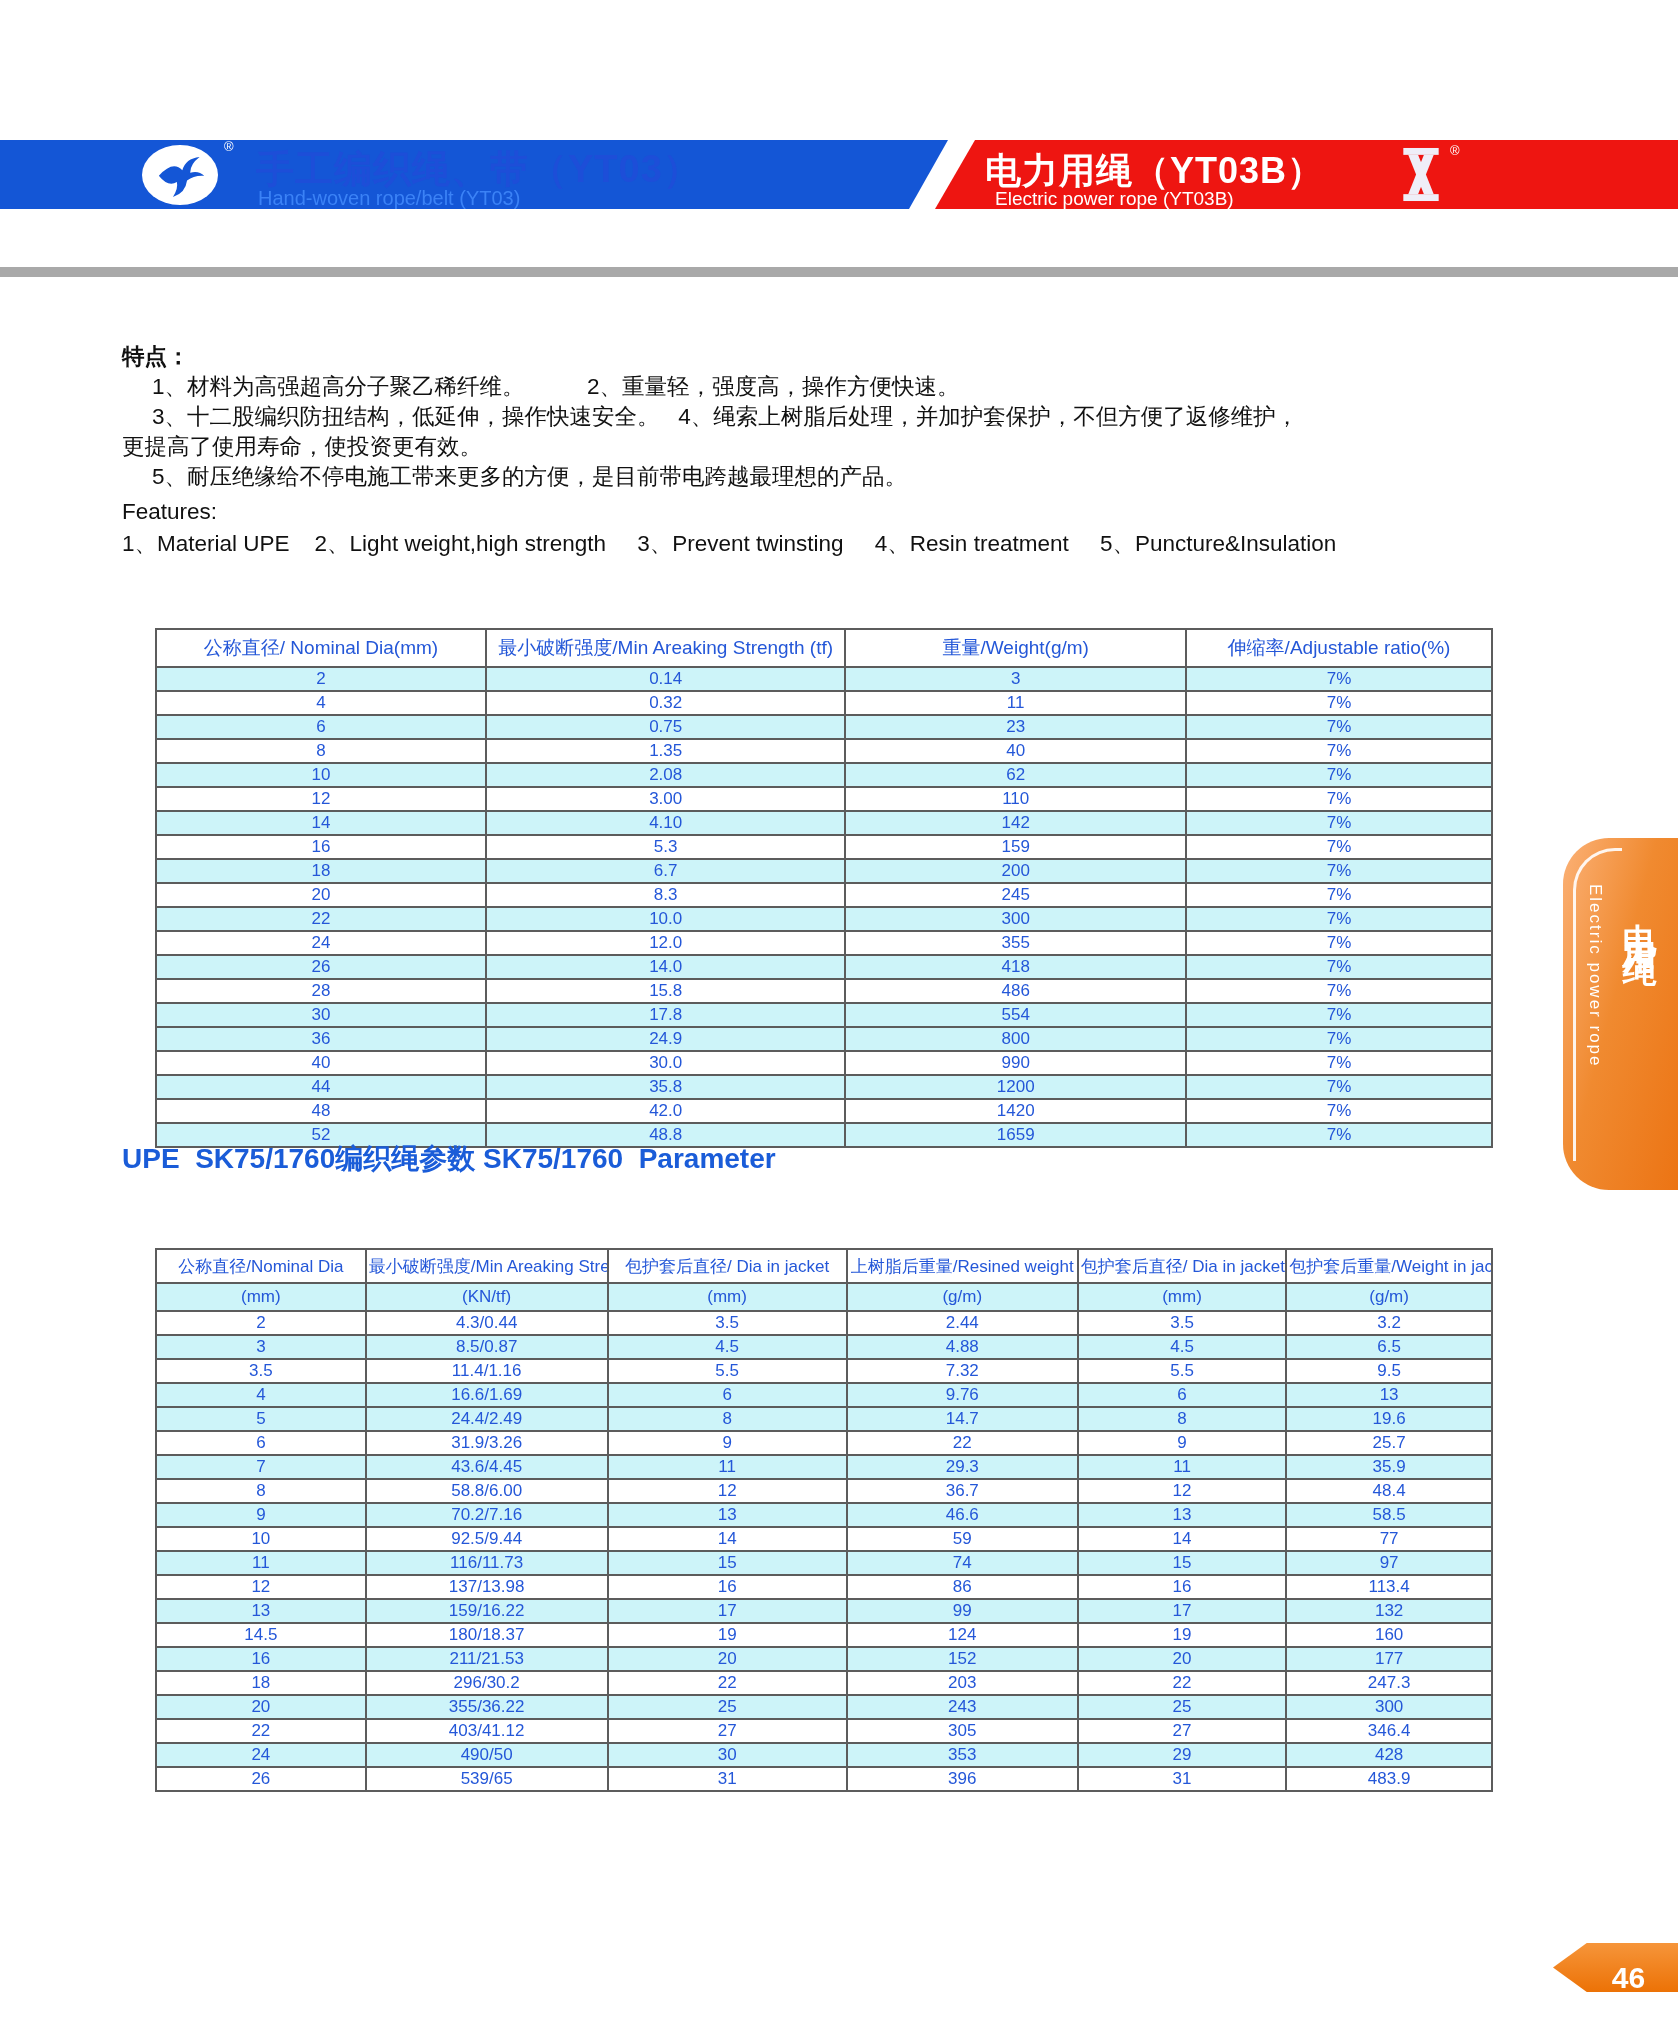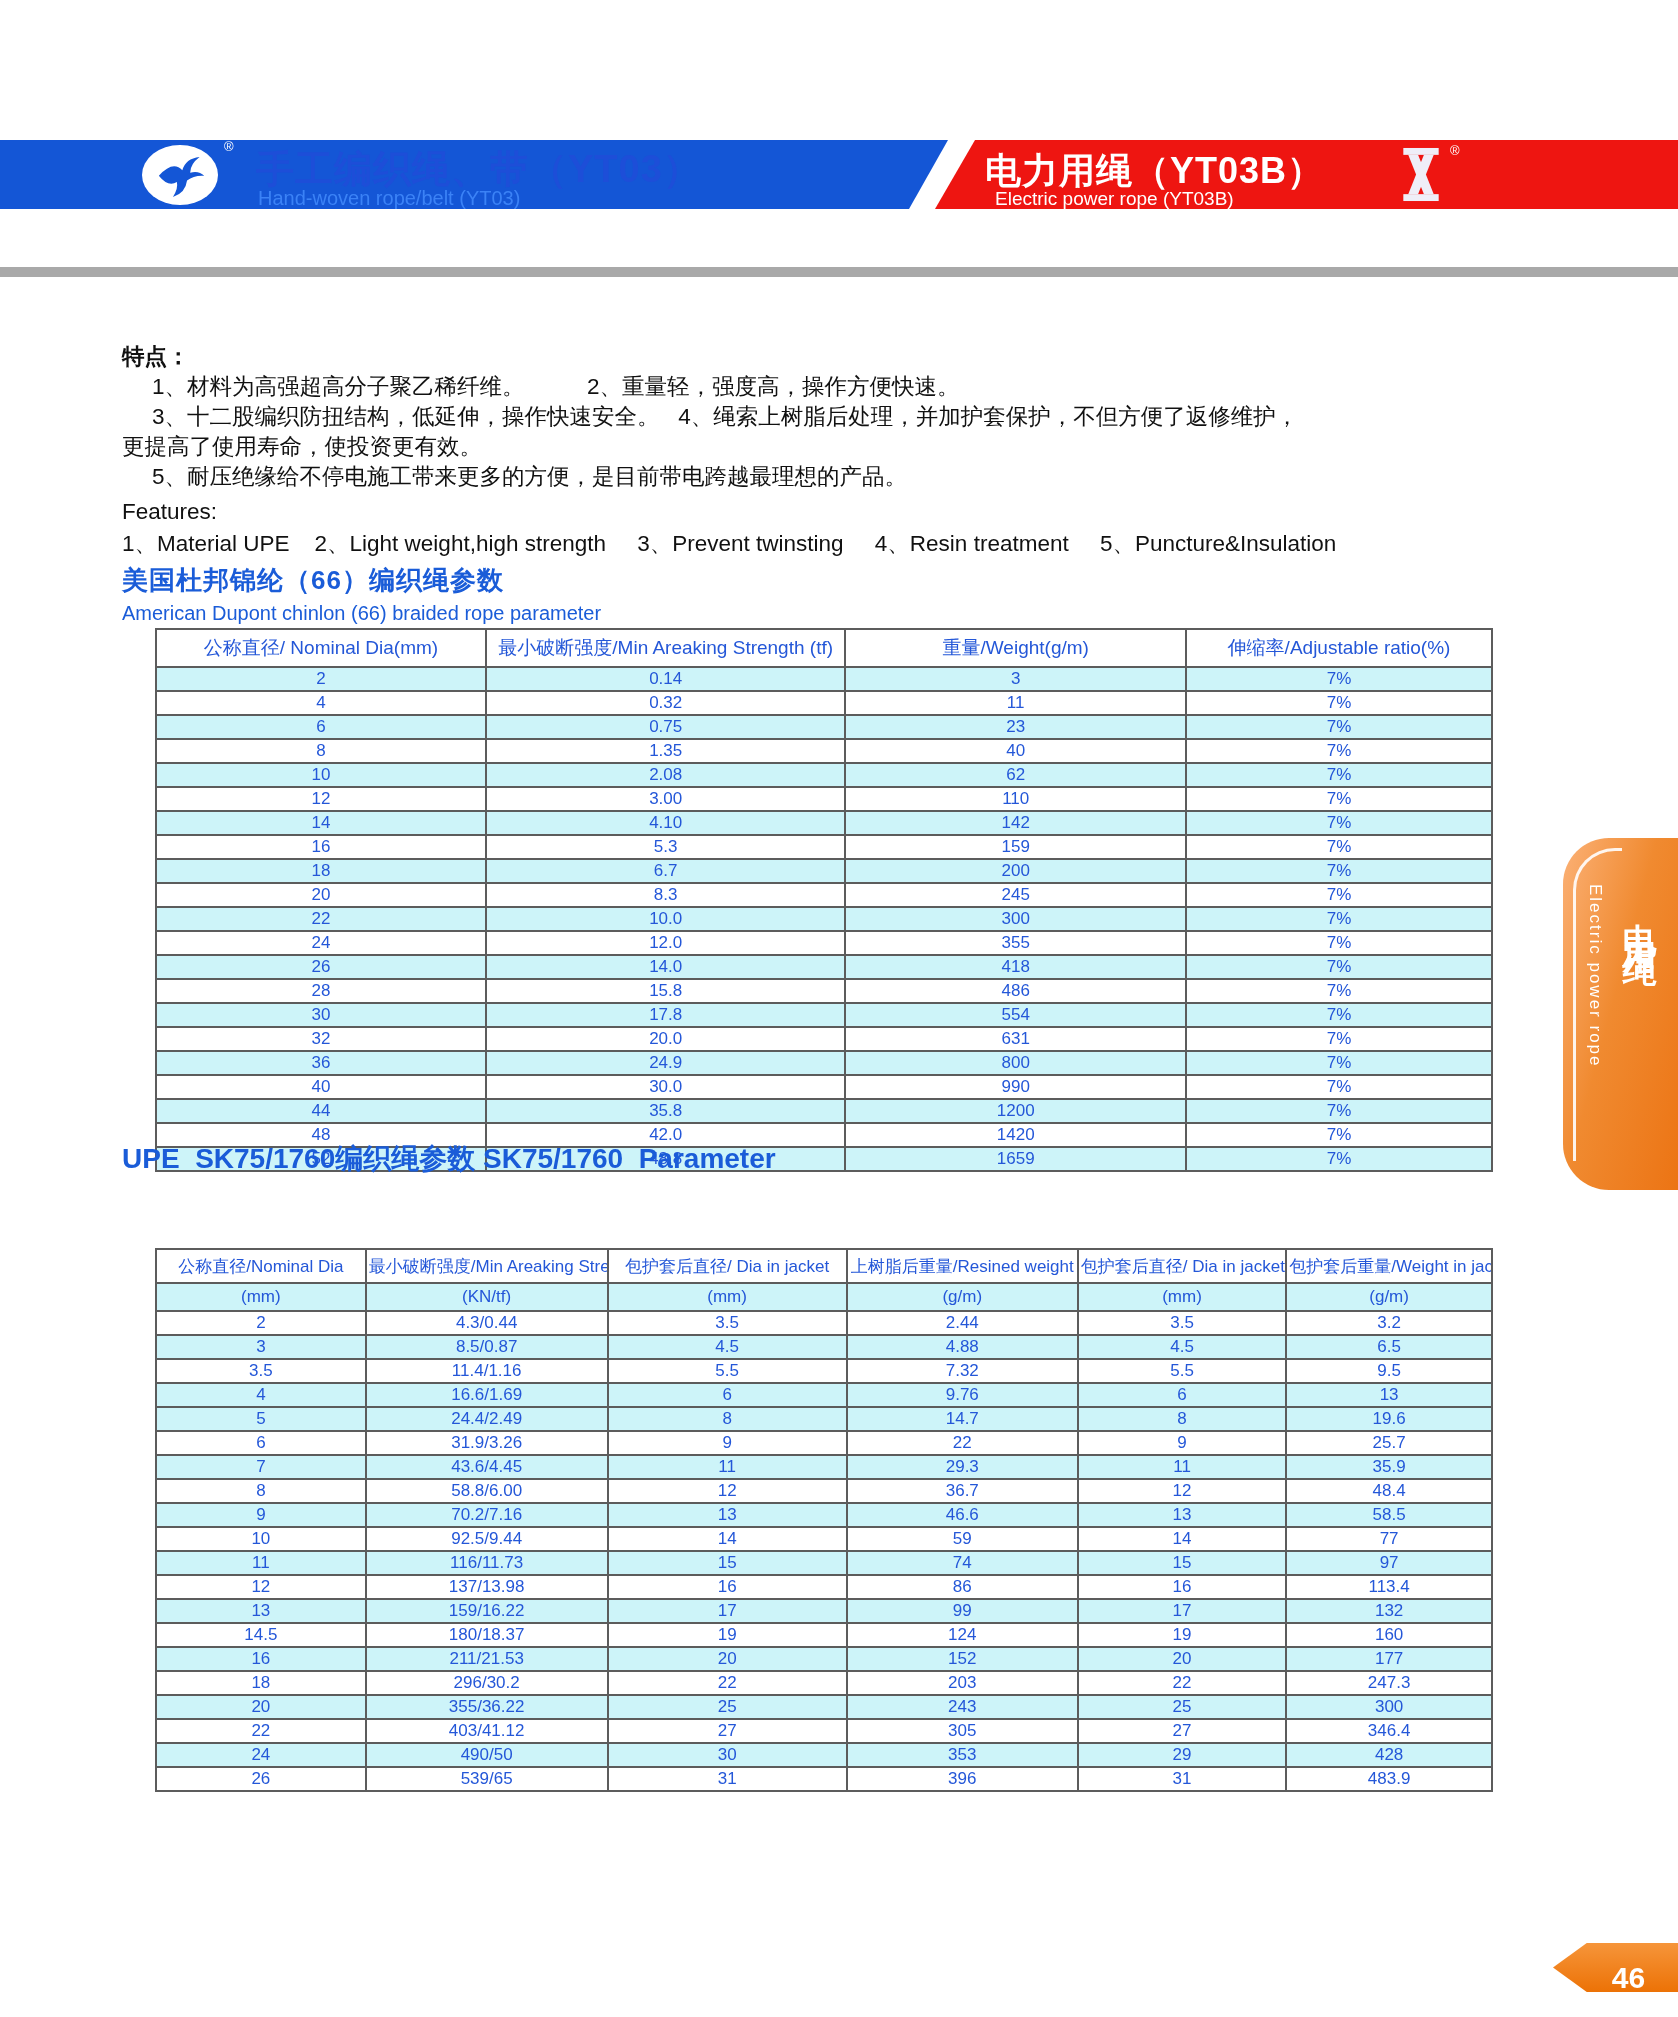--- a/index.html
+++ b/index.html
@@ -107,24 +107,20 @@
     <div id="features-lines">
         <div class="feature-line indent">1、材料为高强超高分子聚乙稀纤维。          2、重量轻，强度高，操作方便快速。</div>
         <div class="feature-line indent">3、十二股编织防扭结构，低延伸，操作快速安全。   4、绳索上树脂后处理，并加护套保护，不但方便了返修维护，</div>
         <div class="feature-line">更提高了使用寿命，使投资更有效。</div>
         <div class="feature-line indent">5、耐压绝缘给不停电施工带来更多的方便，是目前带电跨越最理想的产品。</div>
       </div>
     <div class="en-head">Features:</div>
     <div class="en-line">1、Material UPE    2、Light weight,high strength     3、Prevent twinsting     4、Resin treatment     5、Puncture&amp;Insulation</div>
   </div>
 
-  <div class="t1-title">
-    <div class="zh">美国杜邦锦纶（66）编织绳参数</div>
-    <div class="en">American Dupont chinlon (66) braided rope parameter</div>
-  </div>
 
   <table class="param" id="table1">
     <colgroup>
         <col style="width:24.7%">
         <col style="width:26.9%">
         <col style="width:25.5%">
         <col style="width:22.9%">
       </colgroup>
     <thead>
         <tr id="table1-headrow">
@@ -216,26 +212,20 @@
         <tr>
           <td>28</td>
           <td>15.8</td>
           <td>486</td>
           <td>7%</td>
         </tr>
         <tr class="cyan">
           <td>30</td>
           <td>17.8</td>
           <td>554</td>
-          <td>7%</td>
-        </tr>
-        <tr>
-          <td>32</td>
-          <td>20.0</td>
-          <td>631</td>
           <td>7%</td>
         </tr>
         <tr class="cyan">
           <td>36</td>
           <td>24.9</td>
           <td>800</td>
           <td>7%</td>
         </tr>
         <tr>
           <td>40</td>

